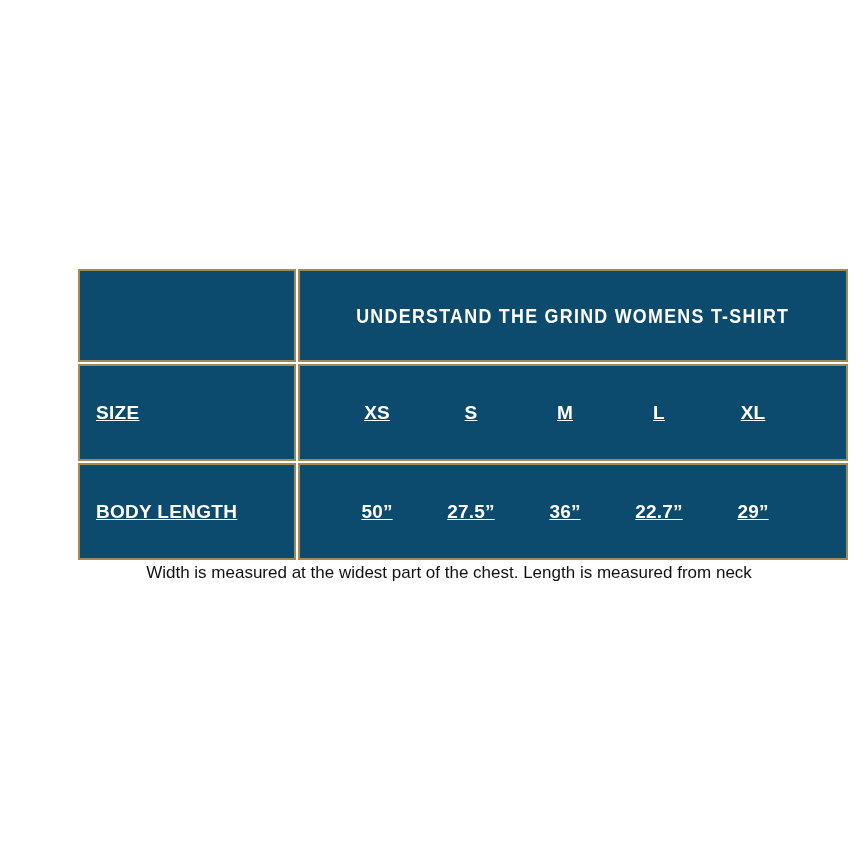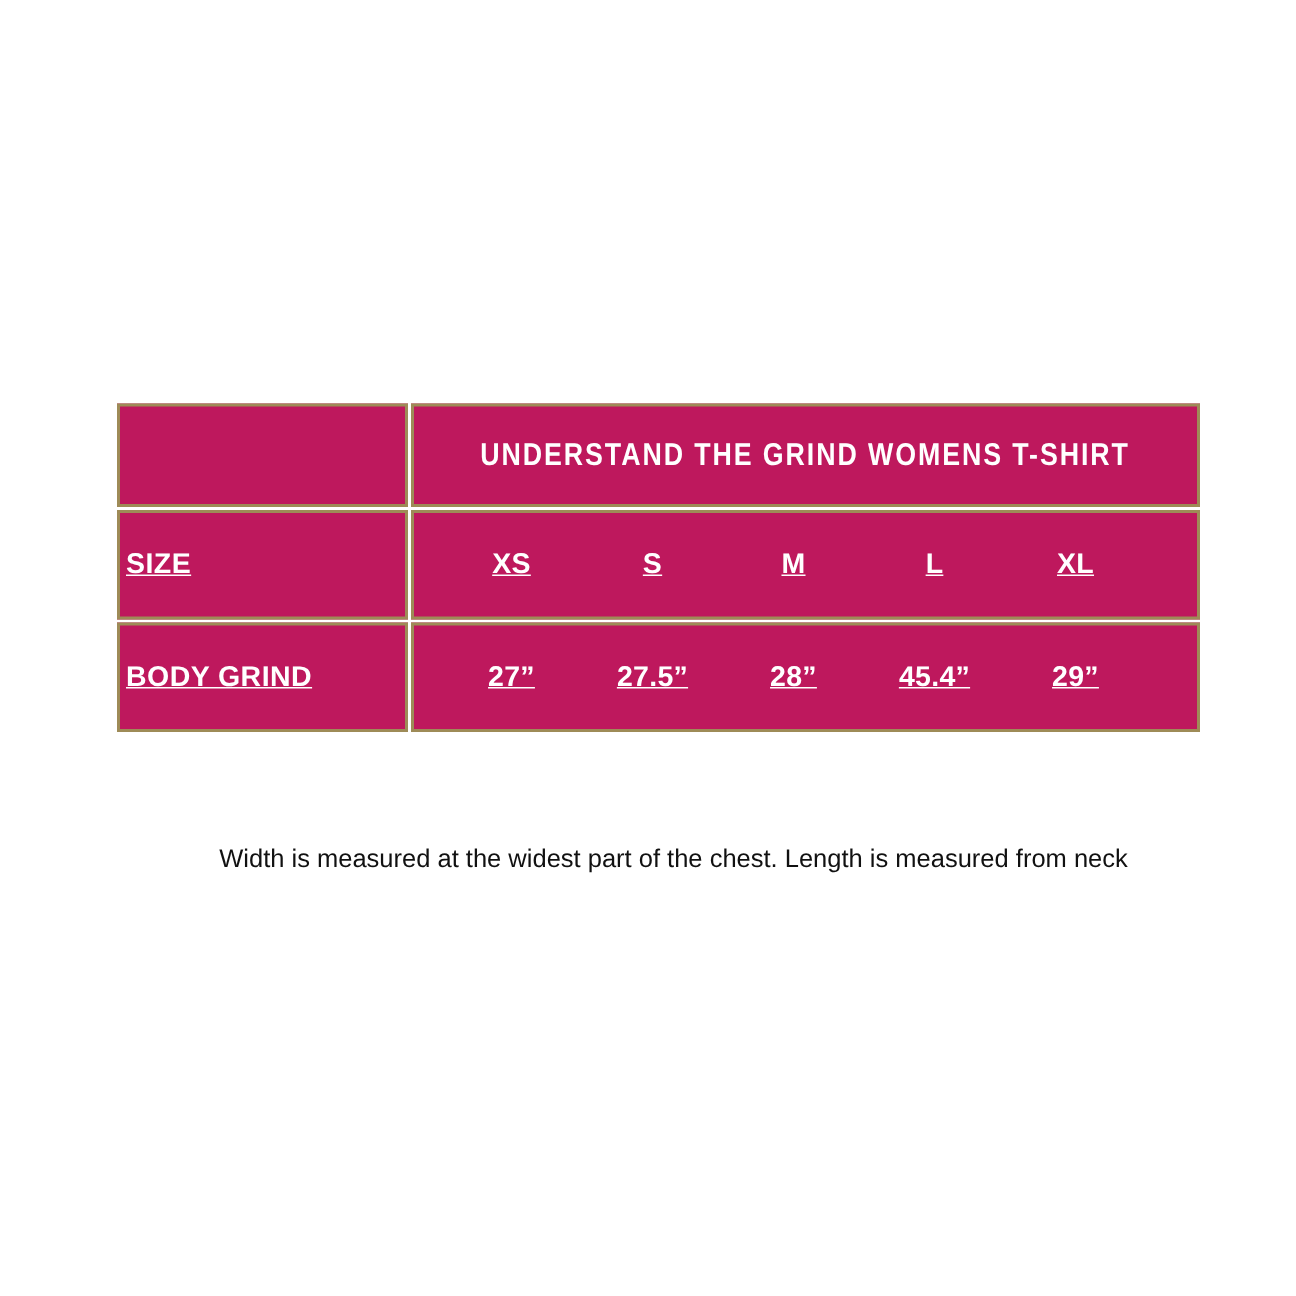--- a/index.html
+++ b/index.html
@@ -20,24 +20,24 @@
     position: absolute;
     left: 76px;
     top: 267px;
   }
   table.chart {
     border-collapse: separate;
     border-spacing: 2px;
   }
   table.chart td {
     border: 2px solid #9e8b57;
-    background: #be185d;
+    background: #0c4a6e;
     color: #ffffff;
     vertical-align: middle;
-    padding: 4px;
+    padding: 16px;
   }
   td.col-label {
     width: 182px;
     padding-left: 15px;
     box-sizing: content-box;
   }
   td.col-values {
     width: 514px;
   }
   tr.header-row td { height: 57px; }
@@ -112,28 +112,28 @@
             <span class="value">M</span>
             <span class="value">L</span>
             <span class="value">XL</span>
           </div>
         </td>
       </tr>
 
 
       <tr class="data-row">
         <td class="col-label">
-          <span class="row-label">BODY GRIND</span>
+          <span class="row-label">BODY LENGTH</span>
         </td>
         <td class="col-values">
           <div class="values-grid">
-            <span class="value">27”</span>
+            <span class="value">50”</span>
             <span class="value">27.5”</span>
-            <span class="value">28”</span>
-            <span class="value">45.4”</span>
+            <span class="value">36”</span>
+            <span class="value">22.7”</span>
             <span class="value">29”</span>
           </div>
         </td>
       </tr>
     </tbody>
   </table>
 </div>
 
 <div class="note">
   <span>Width is measured at the widest part of the chest. Length is measured from neck</span>

